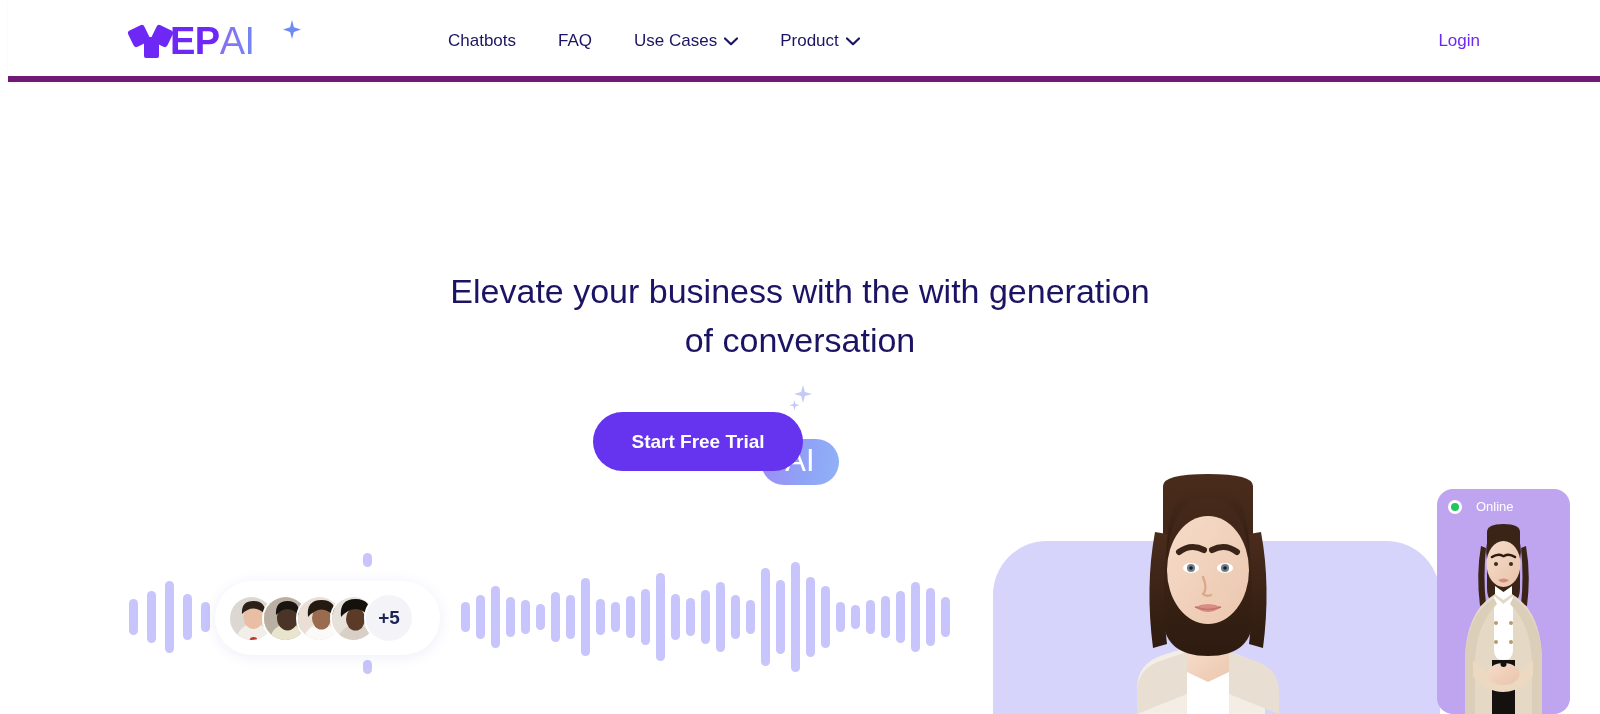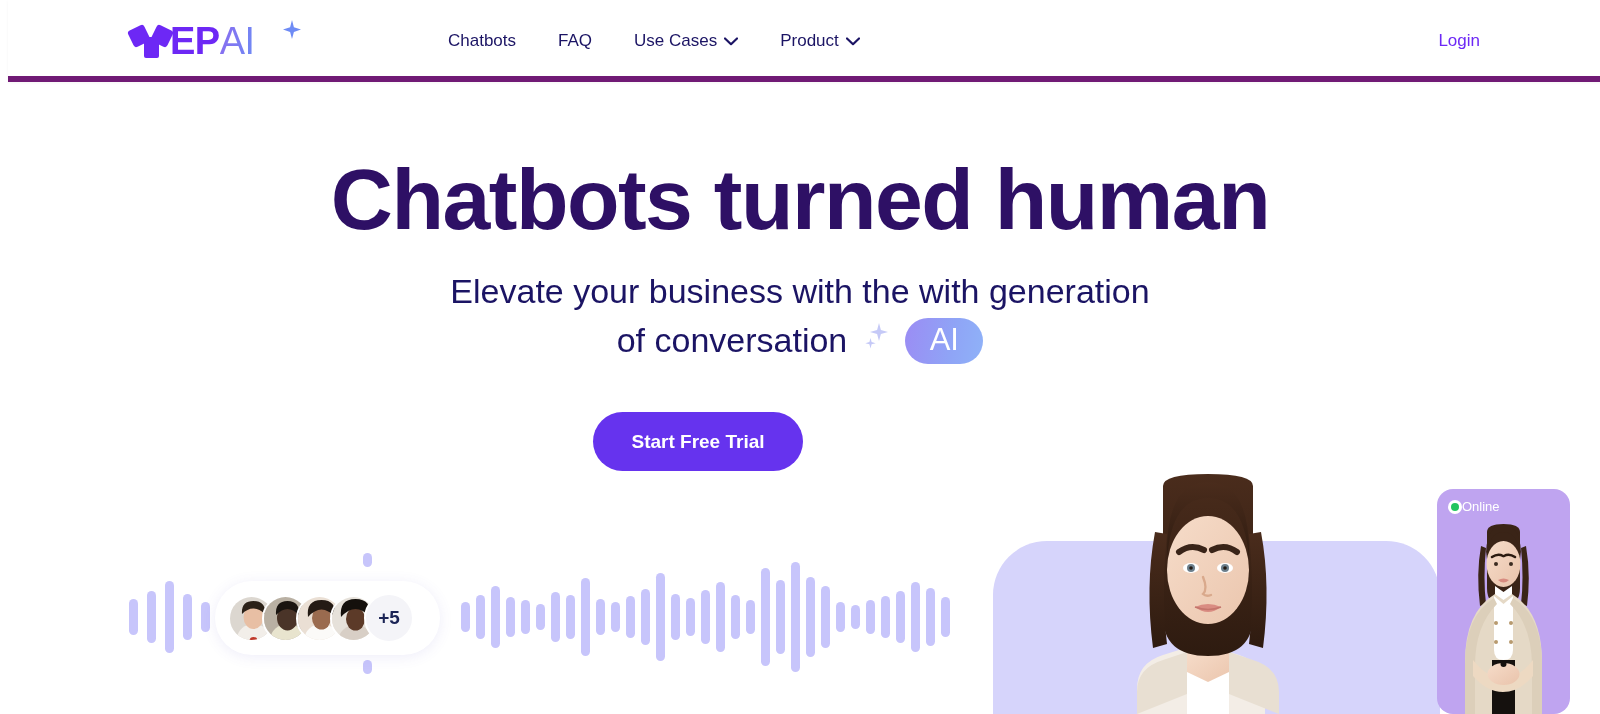--- a/index.html
+++ b/index.html
@@ -181,20 +181,21 @@
     text-align: center;
     font-size: 34px;
     color: #1B1464;
     line-height: 1.45;
   }
   .sub-line2 {
     display: flex;
     align-items: center;
     justify-content: center;
     gap: 12px;
+    flex-direction: column;
   }
   .sparkle-sm { display: inline-block; vertical-align: middle; }
   .ai-badge {
     display: inline-flex;
     align-items: center;
     justify-content: center;
     width: 78px;
     height: 46px;
     border-radius: 23px;
     background: linear-gradient(100deg, #9B8CF4 0%, #8FA4F6 60%, #8FB2F8 100%);
@@ -321,21 +322,21 @@
     border-radius: 16px;
     z-index: 14;
     overflow: hidden;
   }
   .online-badge {
     position: absolute;
     left: 11px;
     top: 10px;
     display: flex;
     align-items: center;
-    gap: 0;
+    gap: 14px;
     z-index: 6;
   }
   .online-dot {
     width: 14px;
     height: 14px;
     border-radius: 50%;
     background: #ffffff;
     display: flex;
     align-items: center;
     justify-content: center;
@@ -403,21 +404,20 @@
     </div>
   </nav>
 
   <div class="actions">
     <span class="login-link">Login</span>
   </div>
 </div>
 
 <div class="hero">
 
-  <h1 class="hero-title">Chatbots turned human</h1>
 
   <div class="hero-sub">
     <div>Elevate your business with the with generation</div>
     <div class="sub-line2">
       <span>of conversation</span>
       <span class="sparkle-sm">
         <svg width="34" height="34" viewBox="0 0 34 34">
           <path d="M20 5 L21.9 12.1 L29 14 L21.9 15.9 L20 23 L18.1 15.9 L11 14 L18.1 12.1 Z" fill="#C5C9F7"></path>
           <path d="M11.5 20 L12.6 24.1 L16.7 25.2 L12.6 26.3 L11.5 30.4 L10.4 26.3 L6.3 25.2 L10.4 24.1 Z" fill="#C5C9F7"></path>
         </svg>

